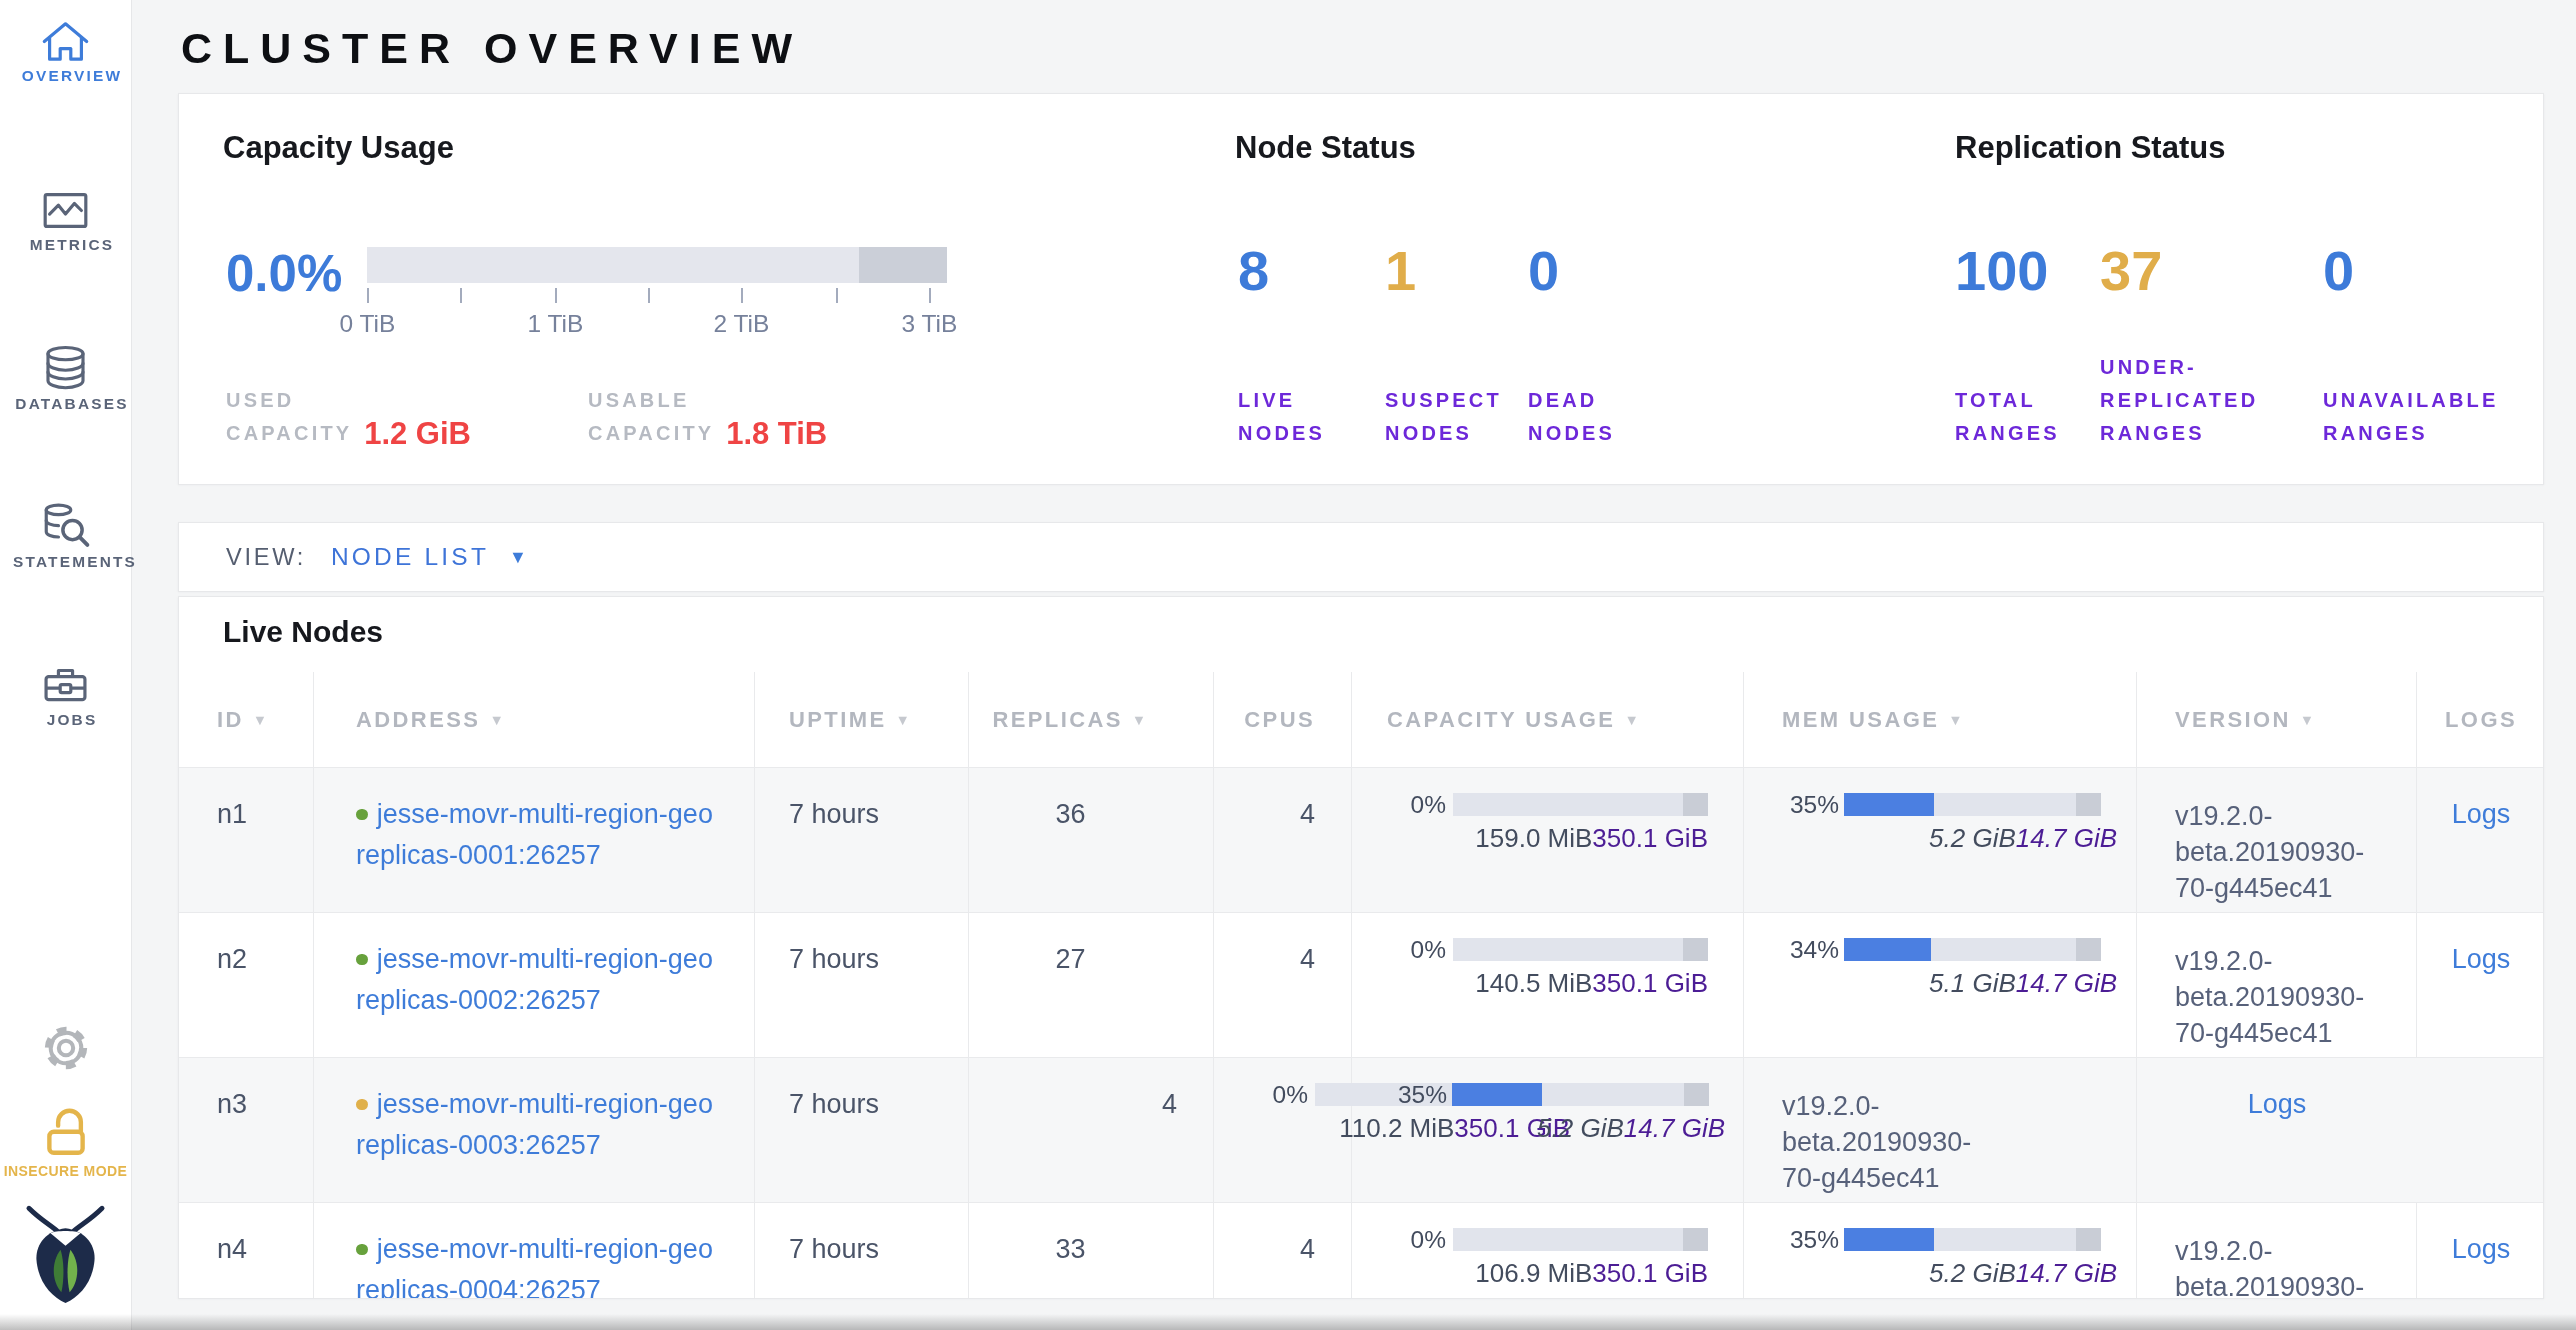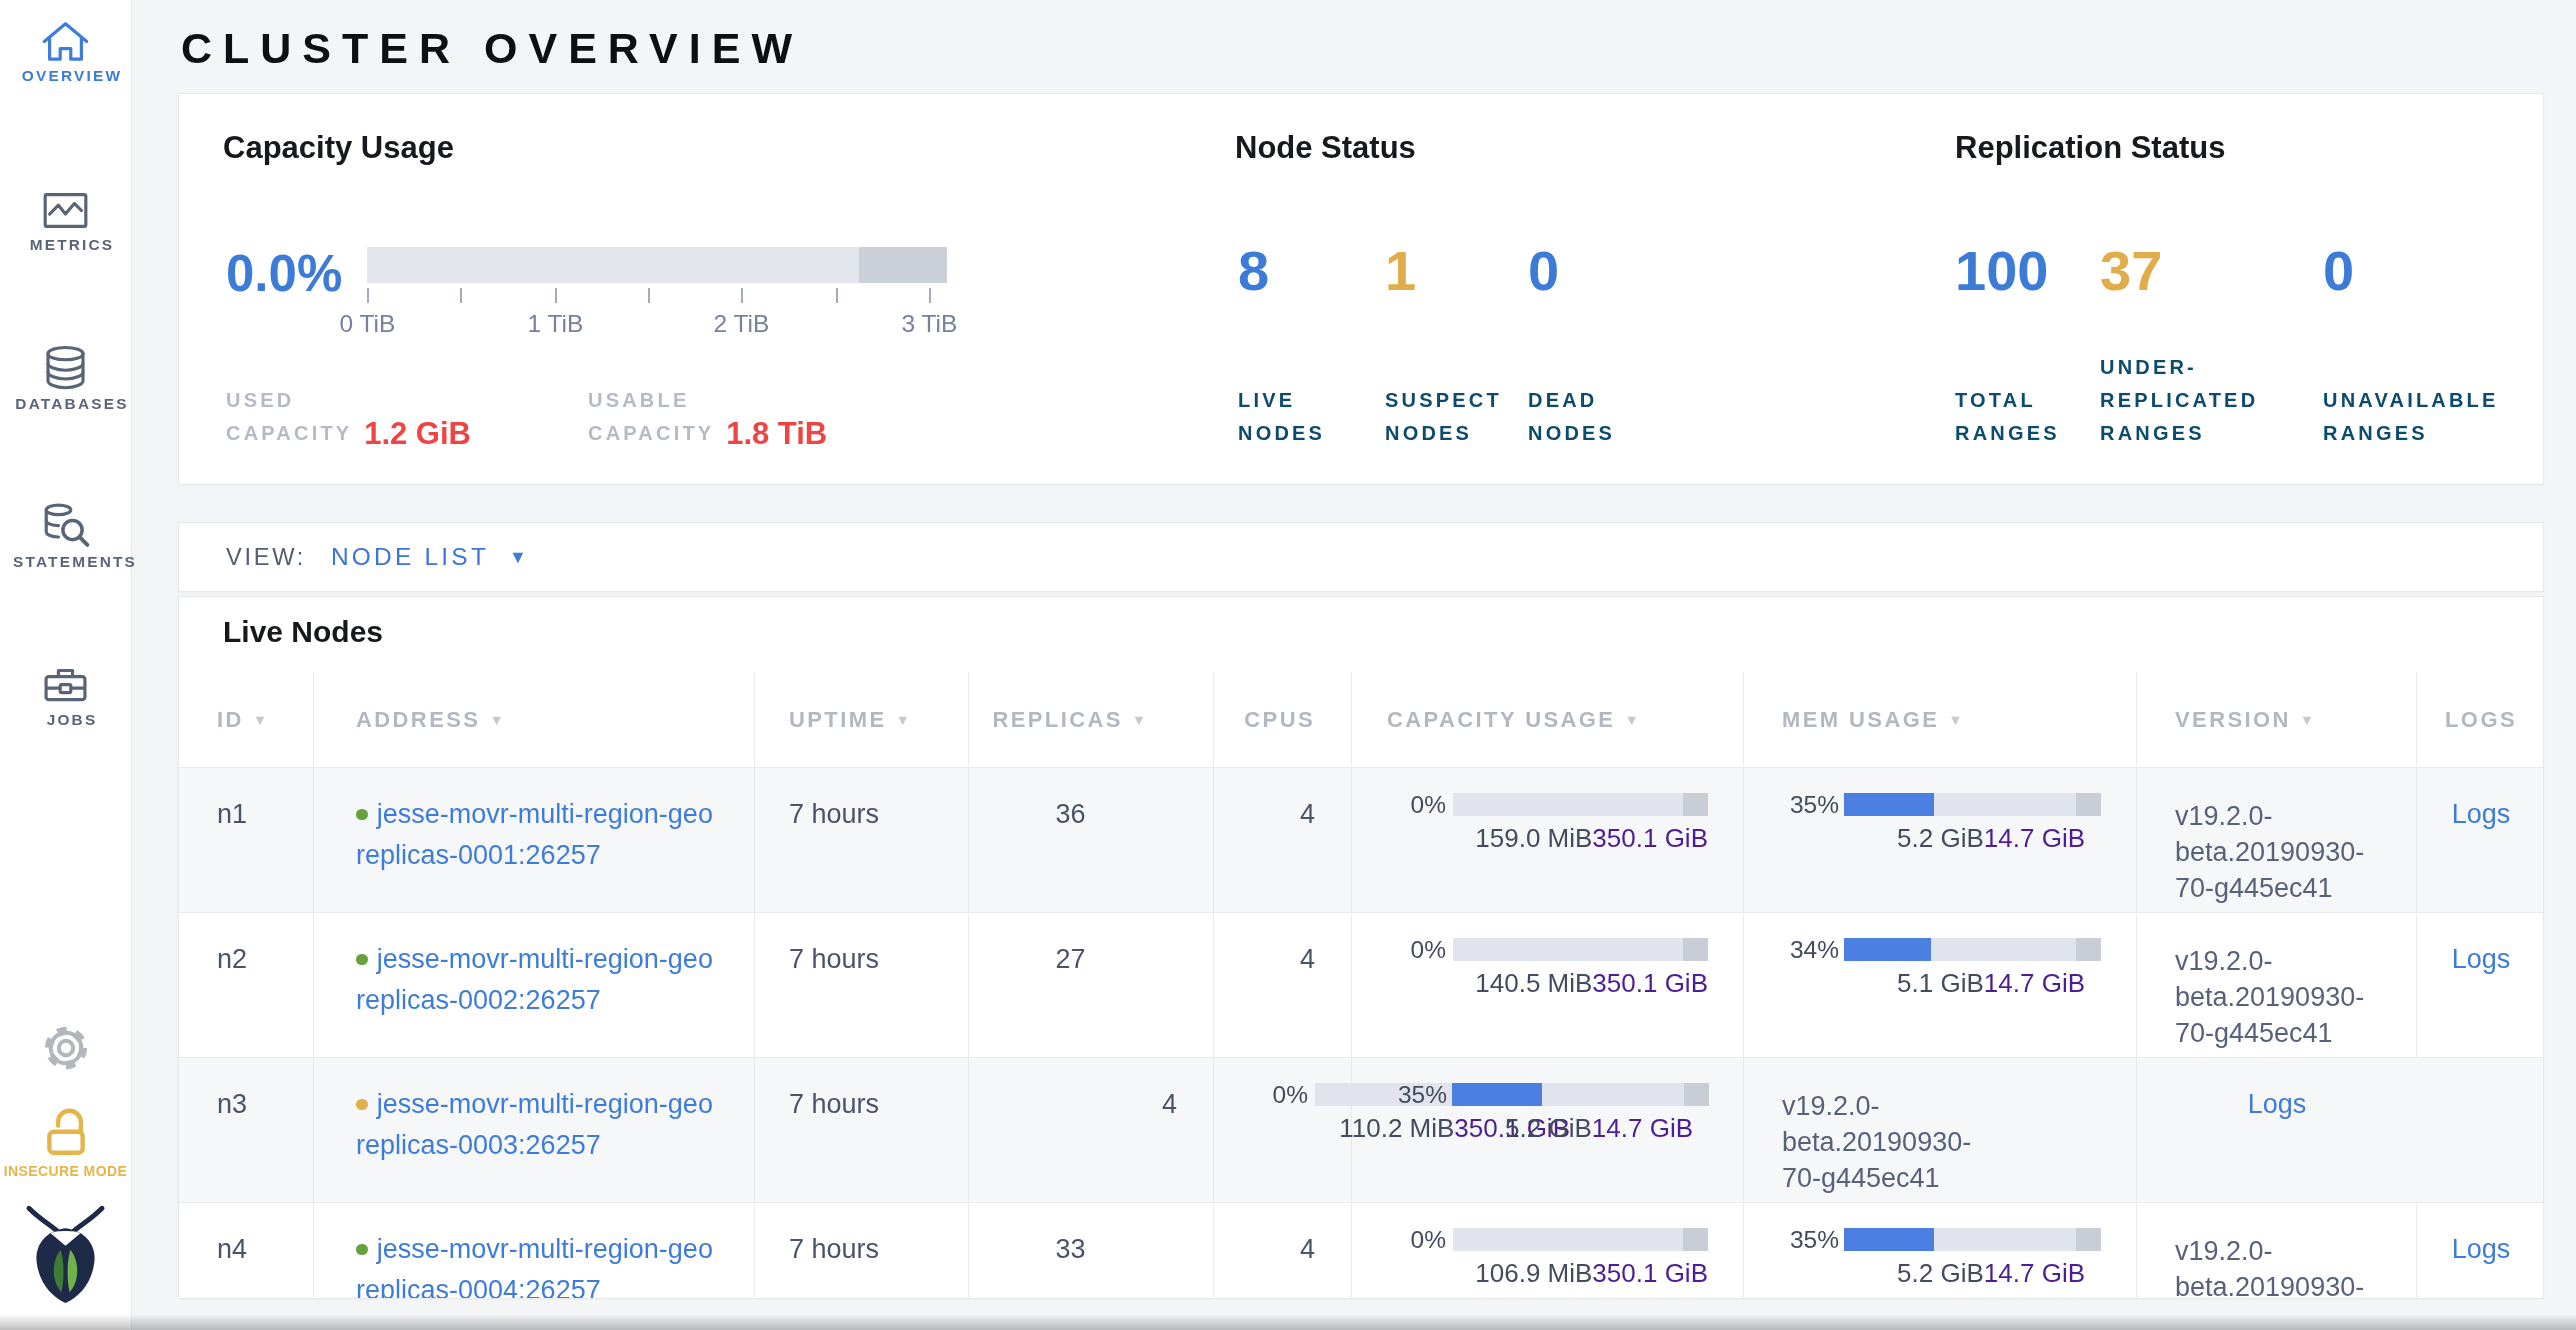--- a/index.html
+++ b/index.html
@@ -37,21 +37,21 @@
   .axis-labels{position:absolute;left:188px;top:216px;width:580px;height:31px;
     font-size:24.5px;color:#76819b;}
   .axis-labels span{position:absolute;width:127px;margin-left:-63px;text-align:center;}
   .capstat{position:absolute;bottom:34px;display:flex;align-items:flex-end;gap:11.8px;}
   .capstat .lbl{font-size:20px;font-weight:bold;letter-spacing:3.2px;color:#b6bac2;
     line-height:33px;white-space:pre-line;}
   .capstat .val{font-size:31px;font-weight:bold;color:#ef4444;margin-bottom:-1.8px;}
   
   .stat-num{position:absolute;top:145px;font-size:56px;font-weight:bold;line-height:63px;}
   .stat-lbl{position:absolute;bottom:34px;font-size:20px;font-weight:bold;
-    letter-spacing:3.2px;color:#0c4a6e;line-height:33px;white-space:pre-line;}
+    letter-spacing:3.2px;color:#6d28d9;line-height:33px;white-space:pre-line;}
   
   .view-card .inner{display:flex;align-items:center;height:100%;padding-left:47px;}
   .view-lbl{font-size:23.6px;letter-spacing:2.7px;color:#555e70;}
   .view-sel{margin-left:25px;font-size:24.5px;letter-spacing:3.2px;color:#3e74d8;cursor:pointer;}
   .caret{margin-left:20px;font-size:18px;color:#3e7cd9;}
   
   .tbl-title{position:absolute;left:44px;top:18px;font-size:30px;font-weight:bold;color:#16181d;}
   .thead,.tr{display:grid;grid-template-columns:135px 441px 214px 245px 138px 392px 393px 280px 128px;}
   .thead{position:absolute;left:0;top:75px;width:2366px;height:95px;}
   .tbody{position:absolute;left:0;top:170px;width:2366px;}
@@ -75,21 +75,21 @@
   .bar-cell{padding-top:0;}
   .bar-cell .pct{position:absolute;top:23.6px;left:0;width:94px;text-align:right;
     font-size:24.5px;line-height:25px;color:#434c5e;}
   .meter{position:absolute;top:24.5px;left:101px;width:255px;height:23.6px;background:#e1e4ec;}
   .c-mem .pct{width:95px;}
   .c-mem .meter{left:100px;width:257px;}
   .meter .fill{position:absolute;left:0;top:0;bottom:0;background:#4b7fe1;}
   .meter .tail{position:absolute;right:0;top:0;bottom:0;width:25px;background:#c9cdd6;}
   .sub{position:absolute;top:56px;left:101px;width:255px;display:flex;
     justify-content:flex-end;font-size:26px;line-height:29px;}
-  .c-mem .sub{left:84px;width:257px;}
+  .c-mem .sub{left:116px;width:257px;font-style:italic;}
   .sub .used{color:#434c5e;} .sub .total{color:#4c1d95;}
   .c-ver{padding-left:38px;padding-top:30px;font-size:27px;line-height:36px;color:#57617a;}
   .ver{white-space:pre-line;}
   .c-log{text-align:center;}
   .logs-link{color:#3e7cd9;text-decoration:none;cursor:pointer;}
   .bottom-shade{position:absolute;left:0;right:0;bottom:0;height:16.3px;z-index:9;
     background:linear-gradient(to bottom,rgba(0,0,0,0),rgba(70,70,70,.35));}
 </style>
 </head>
 <body>

